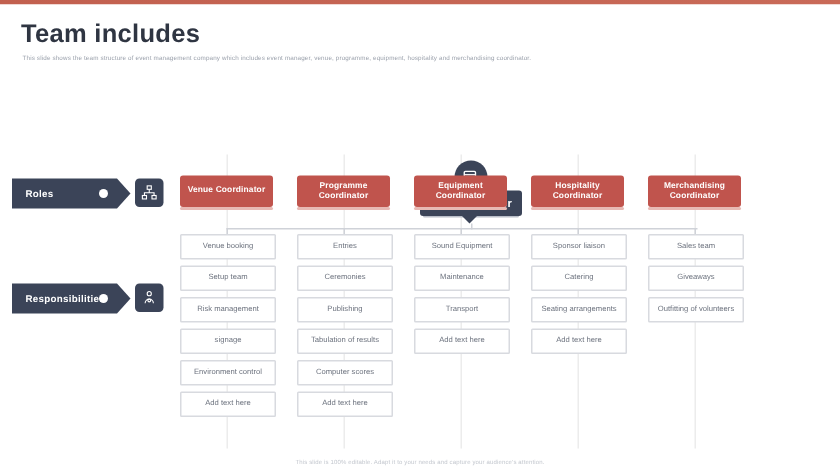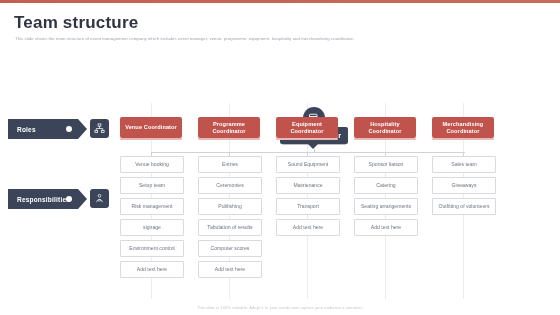--- a/index.html
+++ b/index.html
@@ -105,21 +105,21 @@
     font-size:4px;color:#c3c7ce;letter-spacing:.1px;
   }
 </style>
 </head>
 <body>
 
 <div class="top-accent"></div>
 
 <div class="slide">
 
-  <div class="page-title">Team structure</div>
+  <div class="page-title">Team includes</div>
   <div class="page-subtitle">This slide shows the team structure of event management company which includes event manager, venue, programme, equipment, hospitality and merchandising coordinator.</div>
 
   <div class="chart">
 
     <div class="vrule" style="left:151px;"></div>
     <div class="vrule" style="left:229px;"></div>
     <div class="vrule" style="left:307px;"></div>
     <div class="vrule" style="left:385px;"></div>
     <div class="vrule" style="left:463px;"></div>
 

